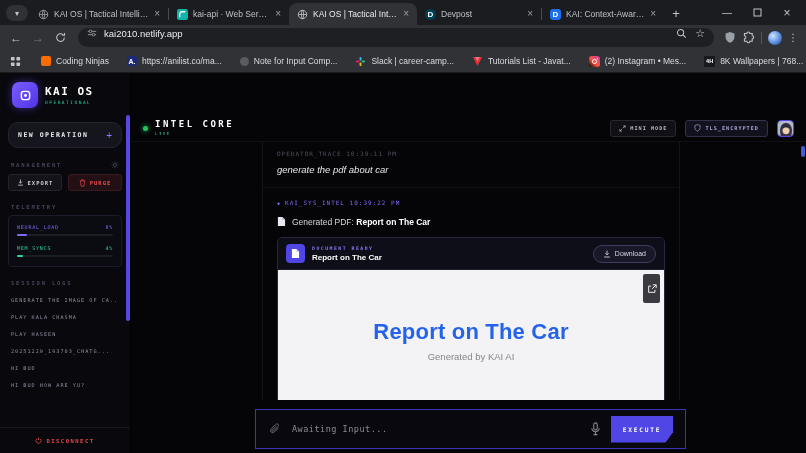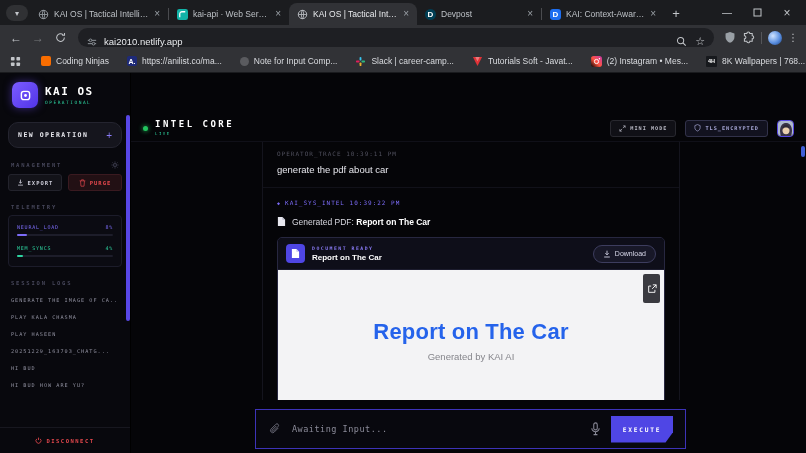--- a/index.html
+++ b/index.html
@@ -24,21 +24,21 @@
   .fav-devpost { background:#003e54; color:#fff; }
   .fav-kai { background:#1d6ef0; color:#fff; border-radius:3px; }
   .newtab-btn { width:20px; height:20px; margin:0 2px 2px 2px; color:#c2c5c9; font-size:13px;
     display:flex; align-items:center; justify-content:center; }
   .win-controls { margin-left:auto; display:flex; align-self:stretch; align-items:center; }
   .win-btn { width:30px; height:100%; display:flex; align-items:center; justify-content:center; color:#c2c5c9; font-size:10px; }
 
   .toolbar { height:25px; background:#313236; display:flex; align-items:center; padding:0 8px; gap:6px; }
   .nav-ic { color:#c2c5c9; font-size:12px; width:16px; text-align:center; line-height:1; }
   .nav-ic.dim { color:#77797d; }
-  .addr { flex:1; height:19px; background:#1e1f23; border-radius:10px; display:flex; align-items:flex-end;
+  .addr { flex:1; height:19px; background:#1e1f23; border-radius:10px; display:flex; align-items:flex-start;
     padding:0 9px; gap:7px; margin:0 4px; min-width:0; }
   .addr-url { font-size:9.5px; color:#e8eaed; flex:1; }
   .addr-right { display:flex; align-items:center; gap:8px; }
   .tb-sep { width:1px; height:12px; background:#55565a; }
   .profile-dot { width:14px; height:14px; border-radius:50%;
     background:radial-gradient(circle at 35% 35%, #cfe3ff, #5a8fe0 55%, #173e7e); }
   .kebab { color:#c2c5c9; font-size:10px; }
 
   .bookmarks { height:23px; background:#313236; border-bottom:1px solid #1a1b1e;
     display:flex; align-items:center; padding:0 10px; gap:2px; font-size:8.5px; color:#dadce0; }
@@ -96,21 +96,21 @@
   .chip-mini { background:#101016; border:1px solid #28282f; color:#b8b8c4; }
   .chip-tls { background:#12121f; border:1px solid #32324a; color:#a8a8d8; }
   .avatar { width:17px; height:17px; border-radius:4px; overflow:hidden; border:1px solid #5847e6; }
 
   .chat-col { position:absolute; top:27px; bottom:53px; left:131px; width:418px;
     border-left:1px solid #14141d; border-right:1px solid #14141d; overflow:hidden; }
   .msg-user { padding:8px 14px 12px 14px; border-bottom:1px solid #111119; }
   .meta { font-size:6px; letter-spacing:1px; color:#50505e; }
   .meta-ai { color:#7c6cf8; display:flex; align-items:center; gap:4px; }
   .meta-ai .dmd { font-size:5px; }
-  .user-text { color:#e6e6ec; font-size:9.5px; margin-top:7px; }
+  .user-text { color:#e6e6ec; font-size:9.5px; margin-top:7px;font-style:italic; }
   .msg-ai { padding:11px 14px 10px 14px; }
   .gen-line { display:flex; align-items:center; gap:6px; margin-top:10px; color:#d8d8e0; font-size:8.5px; }
   .gen-line b { color:#fff; }
 
   .pdf-card { margin-top:10px; border:1px solid #272740; border-radius:5px; overflow:hidden; background:#0c0c15; }
   .pdf-head { display:flex; align-items:center; gap:7px; padding:6px 8px; background:#0e0e19; border-bottom:1px solid #1c1c2e; }
   .doc-chip { width:19px; height:19px; border-radius:4px; background:#4f46e5; display:flex; align-items:center; justify-content:center; }
   .pdf-status { color:#8b7cf8; font-size:4.8px; letter-spacing:1.5px; font-weight:bold; }
   .pdf-title { color:#fff; font-size:8px; font-weight:bold; margin-top:2px; }
   .dl-btn { margin-left:auto; height:18px; display:flex; align-items:center; gap:4px; padding:0 9px;
@@ -287,21 +287,21 @@
       </span>
       <span>Slack | career-camp...</span>
     </div>
     <div class="bm">
       <span>
         <svg width="11" height="11" viewBox="0 0 12 12">
             <path d="M1 1h10L6 11z" fill="#e23237"></path>
             <path d="M3.6 1L6 6l2.4-5z" fill="#fff" opacity=".35"></path>
           </svg>
       </span>
-      <span>Tutorials Soft - Javat...</span>
+      <span>Tutorials List - Javat...</span>
     </div>
     <div class="bm">
       <span>
         <svg width="11" height="11" viewBox="0 0 12 12">
             <defs>
               <linearGradient id="ig" x1="0" y1="1" x2="1" y2="0">
                 <stop offset="0" stop-color="#ffd55"></stop>
                 <stop offset=".45" stop-color="#ff543e"></stop>
                 <stop offset="1" stop-color="#c837ab"></stop>
               </linearGradient>

